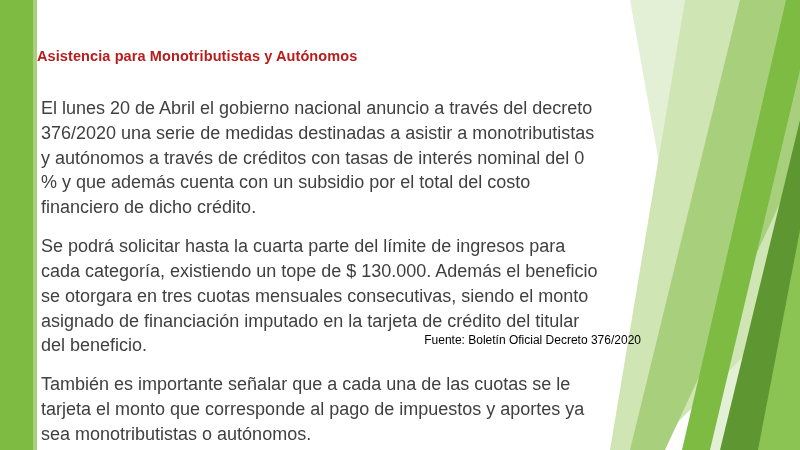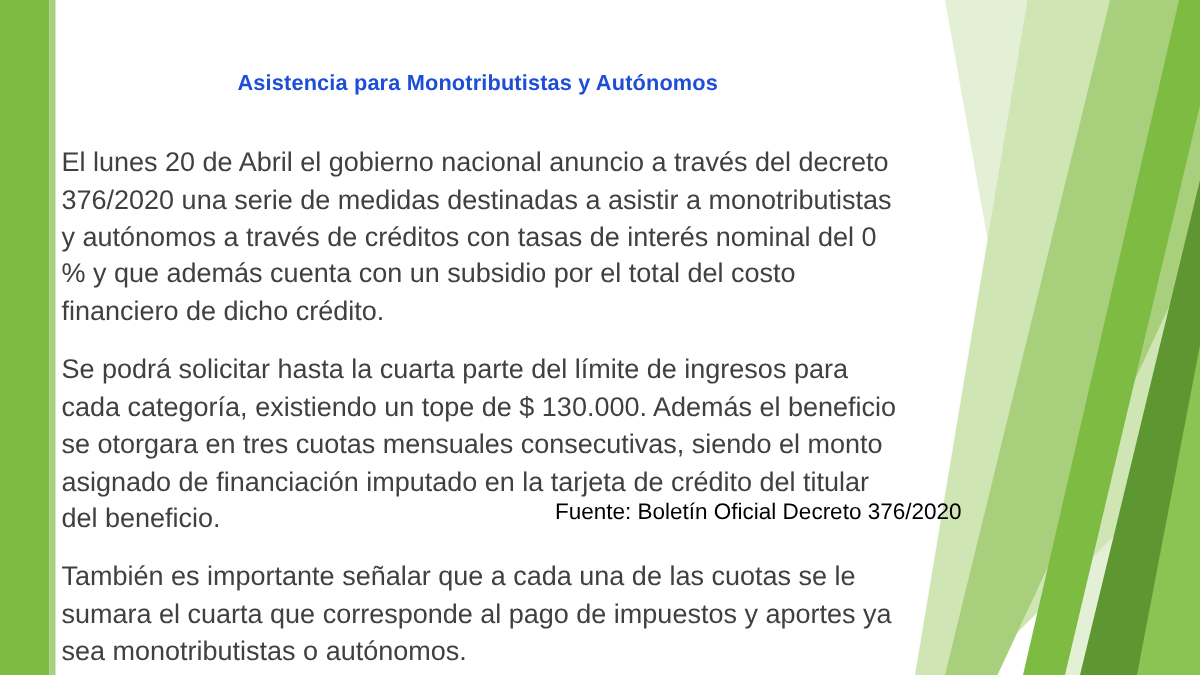--- a/index.html
+++ b/index.html
@@ -55,45 +55,44 @@
     left: 37px;
     top: 0;
     width: 563px;
     height: 450px;
   }
   .title {
     position: absolute;
     left: 0;
     top: 48px;
     width: 563px;
-    text-align: center;
     font-size: 14.5px;
     font-weight: bold;
-    color: #1d4ed8;
+    color: #b91c1c;
     letter-spacing: 0.1px;
   }
   .body-text {
     position: absolute;
     left: 4px;
     top: 96px;
     width: 560px;
     font-size: 18px;
     line-height: 1.38;
     color: #404040;
   }
   .body-text p {
     margin: 0 0 14px 0;
   }
   .source {
     position: absolute;
     left: 0;
     top: 333px;
     width: 604px;
     text-align: right;
-    font-size: 15px;
+    font-size: 12px;
     color: #000000;
   }
 </style>
 </head>
 <body>
 
 <div class="slide">
 
   <div class="left-bar"></div>
   <div class="left-bar-light"></div>
@@ -108,19 +107,19 @@
       <polygon points="210,230 210,450 168,450" fill="#8cc453"></polygon>
     </svg>
   </div>
 
   <div class="content">
     <div class="title">Asistencia para Monotributistas y Autónomos</div>
 
     <div class="body-text">
       <p>El lunes 20 de Abril el gobierno nacional anuncio a través del decreto 376/2020 una serie de medidas destinadas a asistir a monotributistas y autónomos a través de créditos con tasas de interés nominal del 0 % y que además cuenta con un subsidio por el total del costo financiero de dicho crédito.</p>
       <p>Se podrá solicitar hasta la cuarta parte del límite de ingresos para cada categoría, existiendo un tope de $ 130.000. Además el beneficio se otorgara en tres cuotas mensuales consecutivas, siendo el monto asignado de financiación imputado en la tarjeta de crédito del titular del beneficio.</p>
-      <p>También es importante señalar que a cada una de las cuotas se le sumara el cuarta que corresponde al pago de impuestos y aportes ya sea monotributistas o autónomos.</p>
+      <p>También es importante señalar que a cada una de las cuotas se le tarjeta el monto que corresponde al pago de impuestos y aportes ya sea monotributistas o autónomos.</p>
     </div>
 
     <div class="source">Fuente: Boletín Oficial Decreto 376/2020</div>
   </div>
 
 </div>
 
 </body></html>

